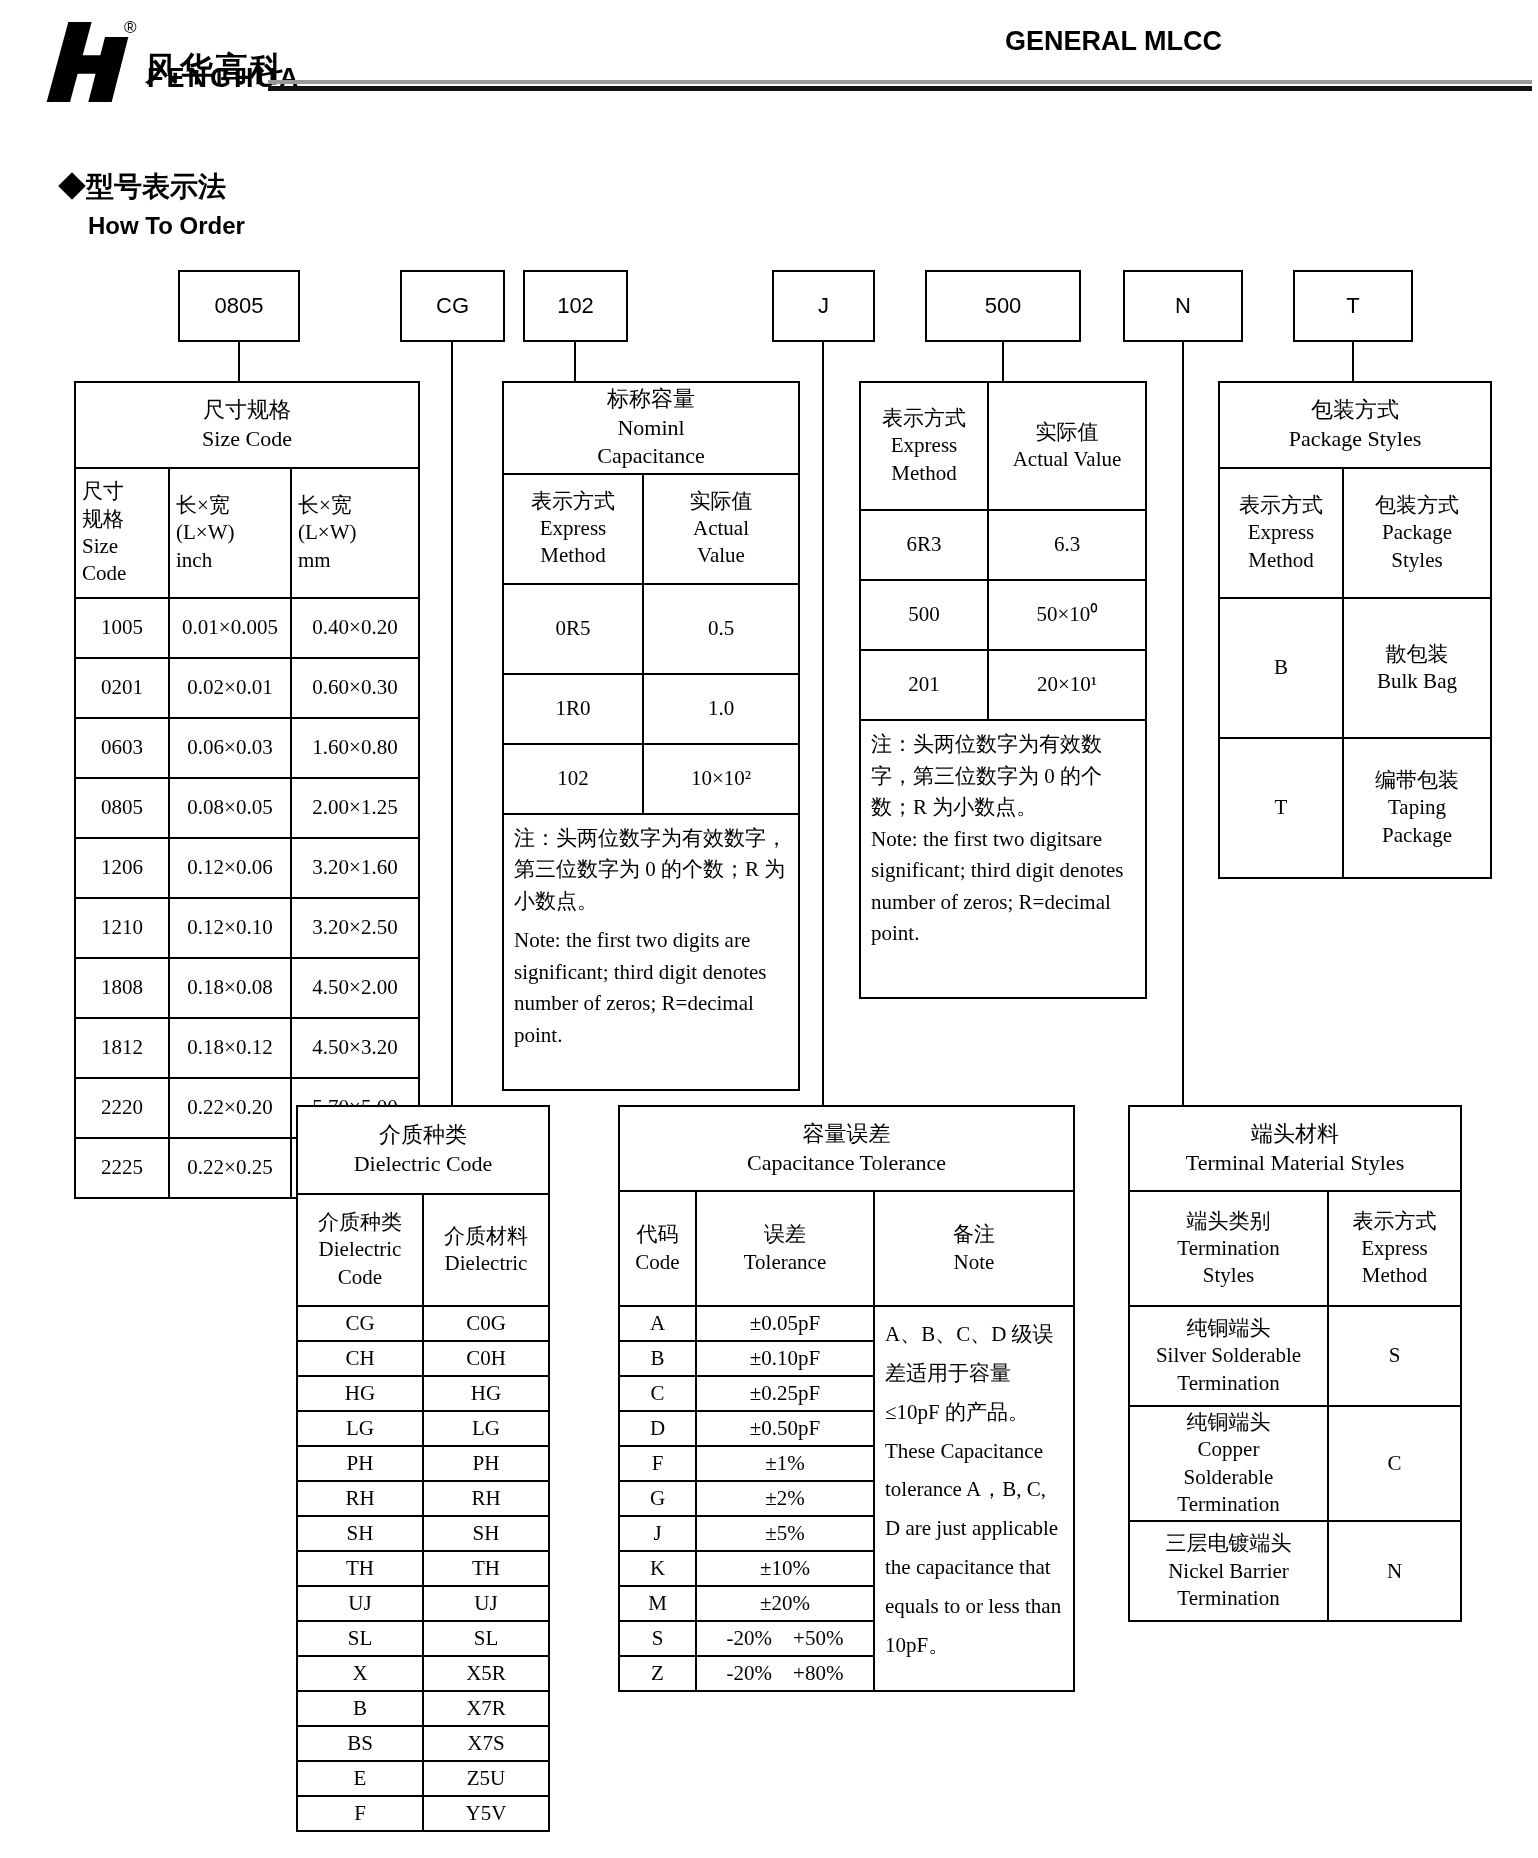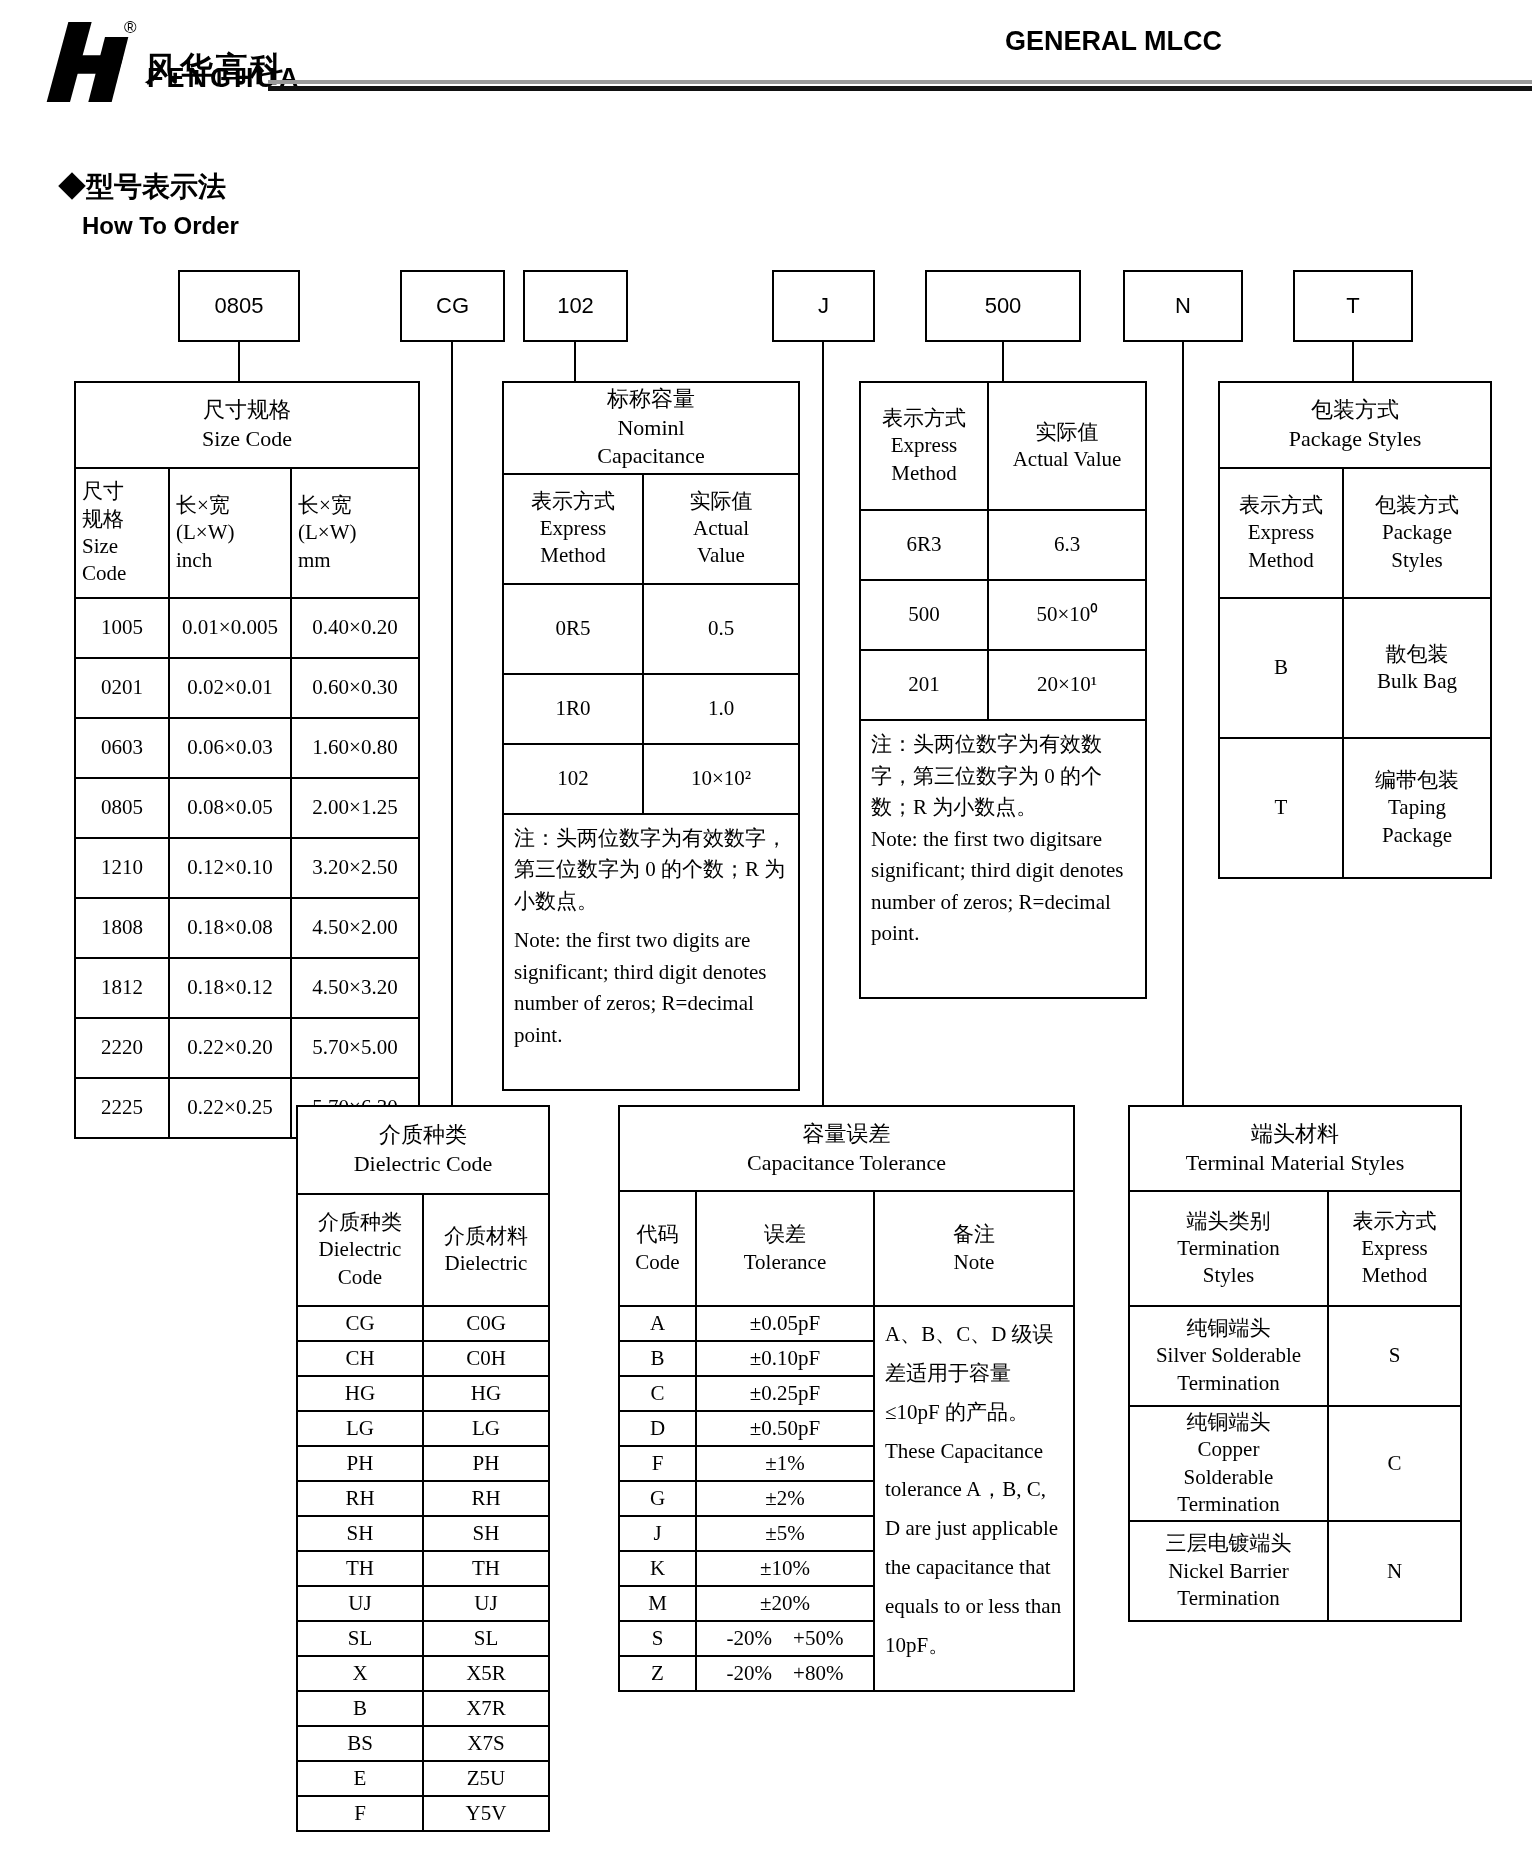--- a/index.html
+++ b/index.html
@@ -62,21 +62,21 @@
   <path d="M34 42 L100 42 L94 64 L28 64 Z" fill="#000"></path>
 </svg>
 <div class="abs regmark" style="left:124px; top:18px;">®</div>
 <div class="abs brand-cn" style="left:145px; top:26px;">风华高科</div>
 <div class="abs brand-en" style="left:147px; top:63px;">FENGHUA</div>
 <div class="abs doc-title" style="left:872px; top:26px; width:350px;">GENERAL MLCC</div>
 <div class="abs rule-gray" style="left:268px; top:80px; width:1264px;"></div>
 <div class="abs rule-black" style="left:268px; top:86px; width:1264px;"></div>
 
 <div class="abs sec-title-cn" style="left:58px; top:168px;">◆型号表示法</div>
-<div class="abs sec-title-en" style="left:82px; top:212px;">How To Order</div>
+<div class="abs sec-title-en" style="left:88px; top:212px;">How To Order</div>
 
 <div class="codebox" style="left:178px; width:122px;">0805</div>
 <div class="codebox" style="left:400px; width:105px;">CG</div>
 <div class="codebox" style="left:523px; width:105px;">102</div>
 <div class="codebox" style="left:772px; width:103px;">J</div>
 <div class="codebox" style="left:925px; width:156px;">500</div>
 <div class="codebox" style="left:1123px; width:120px;">N</div>
 <div class="codebox" style="left:1293px; width:120px;">T</div>
 
 <div class="vline" style="left:238px; top:342px; height:40px;"></div>
@@ -132,20 +132,25 @@
           <td>0.06×0.03</td>
           <td>1.60×0.80</td>
         </tr>
 
         <tr class="h44">
           <td>0805</td>
           <td>0.08×0.05</td>
           <td>2.00×1.25</td>
         </tr>
 
+        <tr class="h44">
+          <td>1206</td>
+          <td>0.12×0.06</td>
+          <td>3.20×1.60</td>
+        </tr>
 
         <tr class="h44">
           <td>1210</td>
           <td>0.12×0.10</td>
           <td>3.20×2.50</td>
         </tr>
 
         <tr class="h44">
           <td>1808</td>
           <td>0.18×0.08</td>

